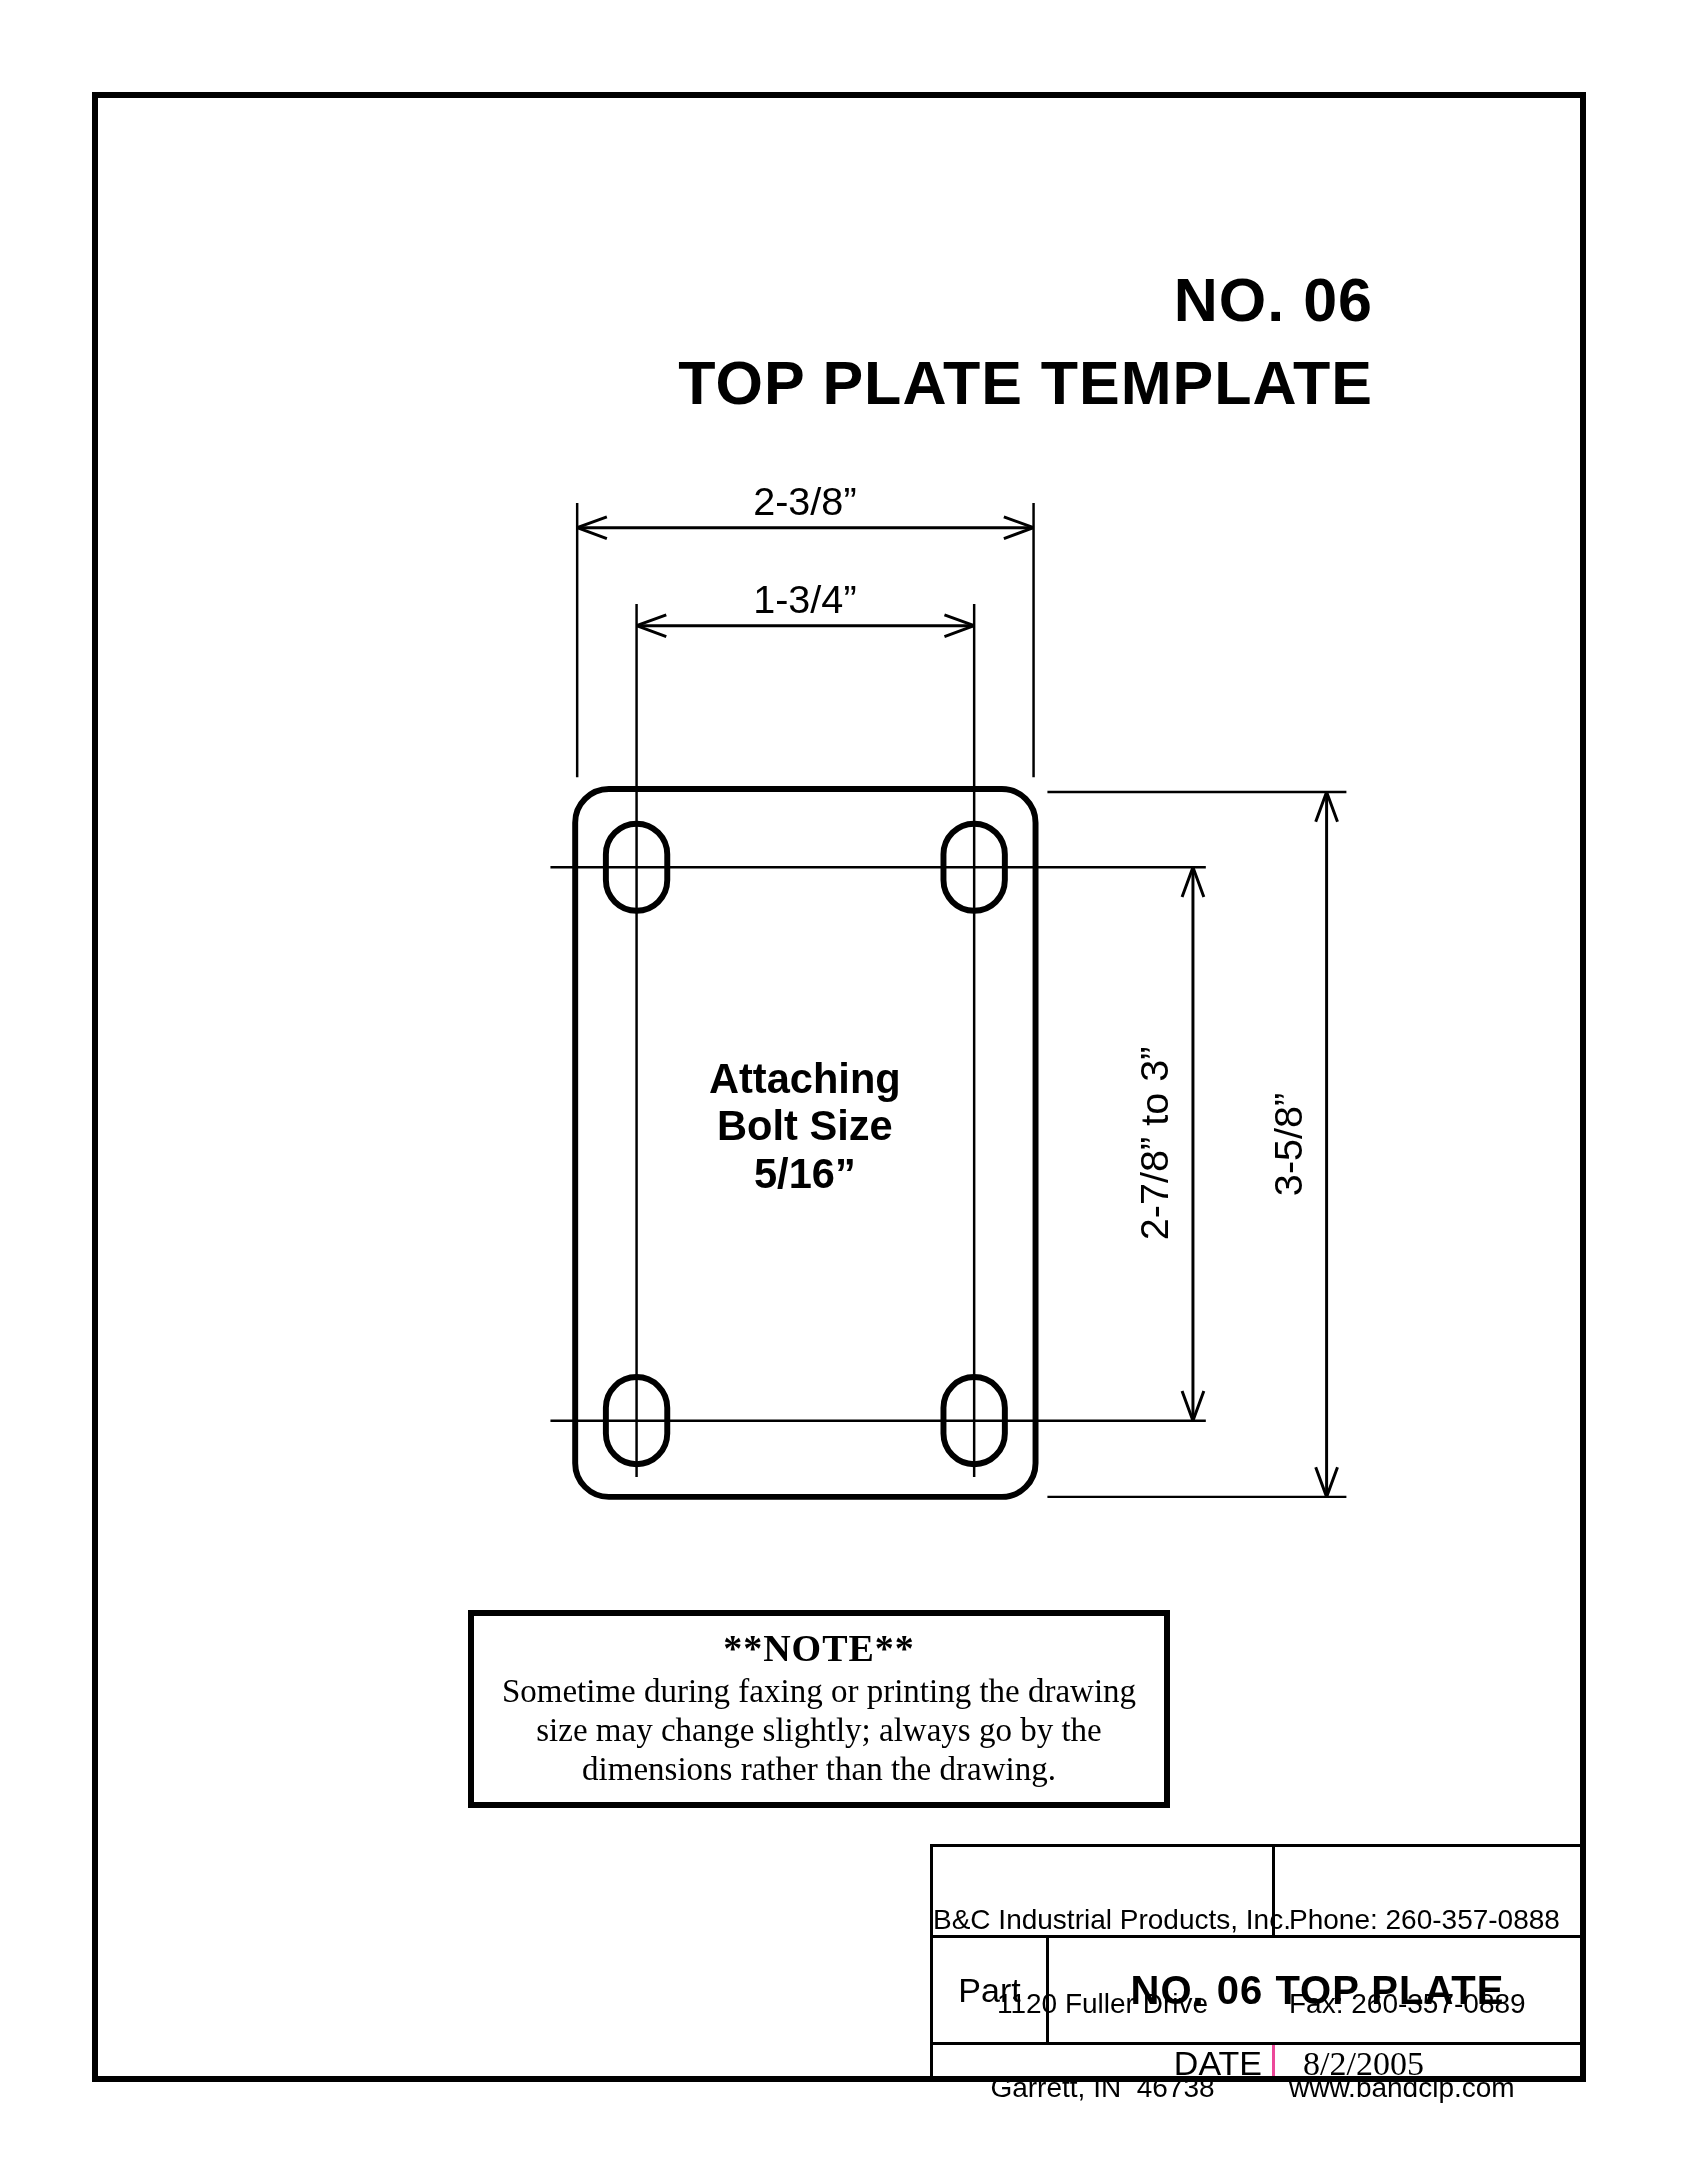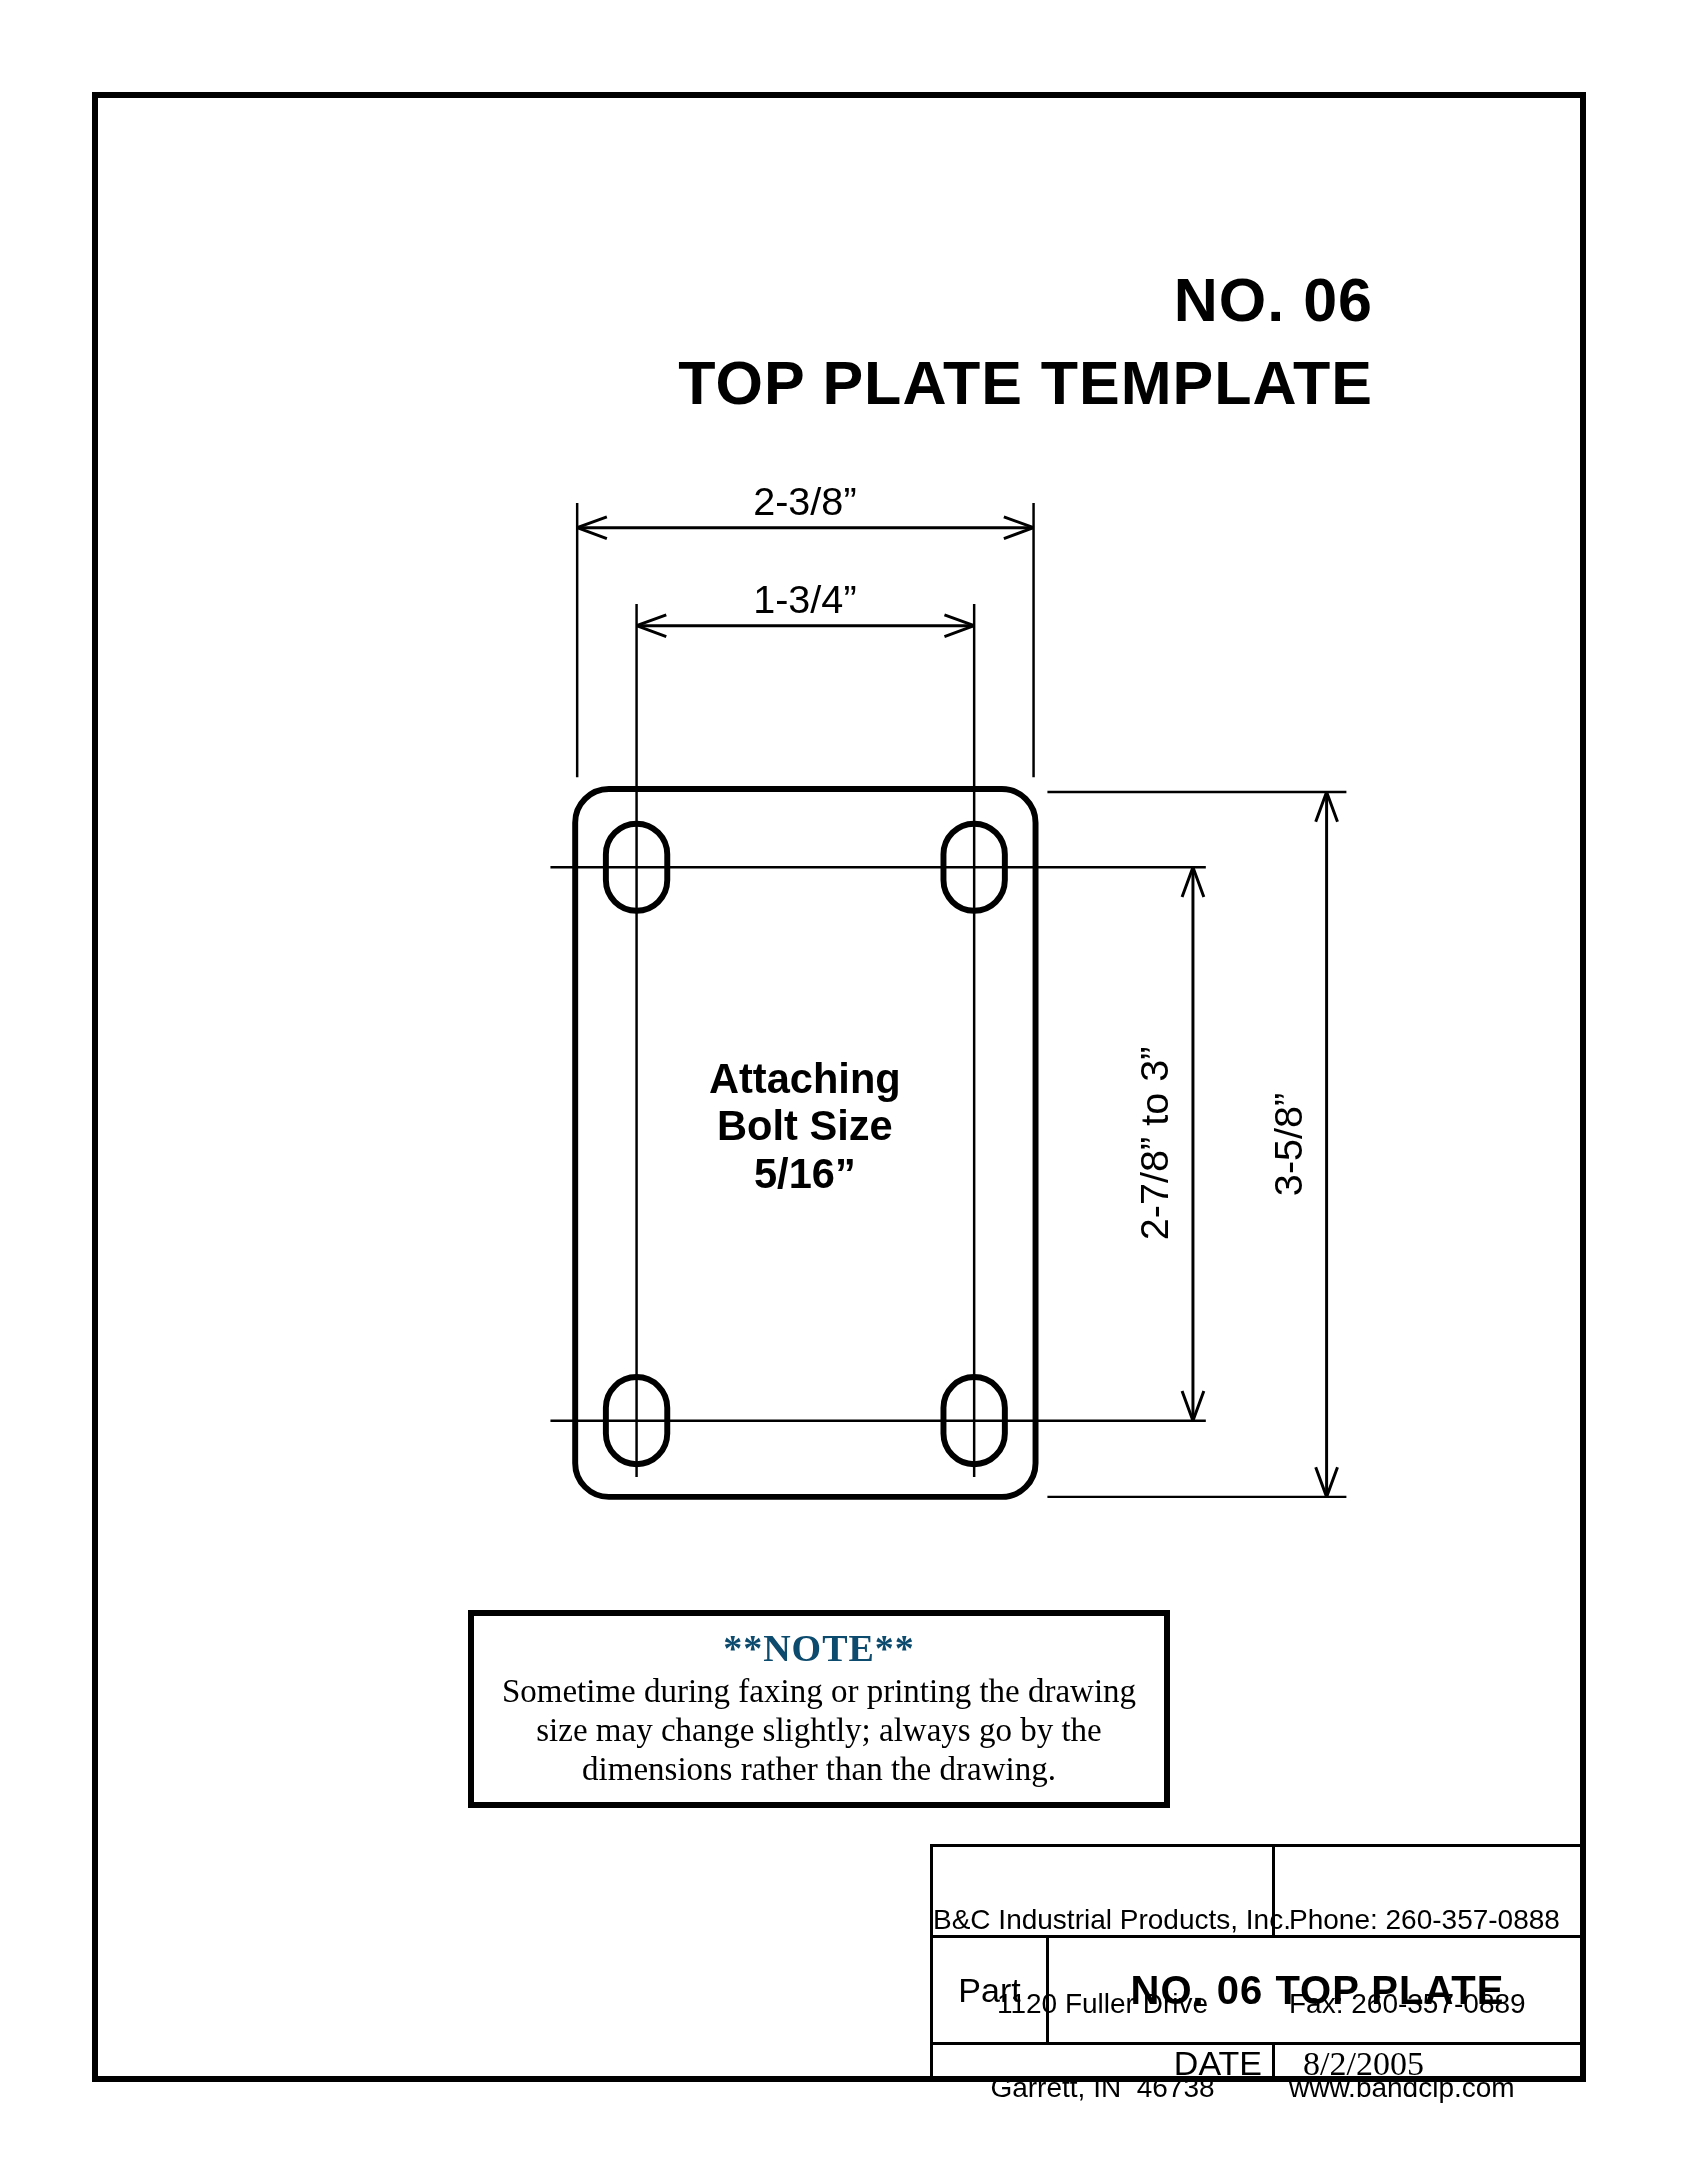--- a/index.html
+++ b/index.html
@@ -53,21 +53,21 @@
     width:702px; height:198px;
     border:6px solid #000;
     box-sizing:border-box;
     text-align:center;
     font-family:"Liberation Serif", serif;
     z-index:2;
   }
   .note-heading {
     margin-top:10px;
     font-size:38px; font-weight:bold;
-    color:#0c4a6e;
+    color:#000000;
     letter-spacing:1px;
   }
   .note-body {
     font-size:33px;
     line-height:39px;
     margin-top:2px;
   }
 
   
   .tb {
@@ -94,21 +94,21 @@
   .tb-part-label {
     width:116px; border-right:3px solid #000;
     display:flex; align-items:center; justify-content:center;
     font-size:34px;
   }
   .tb-part-name {
     flex:1; display:flex; align-items:center; justify-content:center;
     font-size:40px; font-weight:bold; letter-spacing:1px;border-radius:19px;
   }
   .tb-date-label {
-    width:342px; border-right:3px solid #000000;
+    width:342px; border-right:3px solid #ec4899;
     display:flex; align-items:center; justify-content:flex-end;
     padding-right:10px; font-size:34px;
   }
   .tb-date-value {
     flex:1; display:flex; align-items:center;
     padding-left:28px;
     font-family:"Liberation Serif", serif;
     font-size:34px;
   }
 </style>

